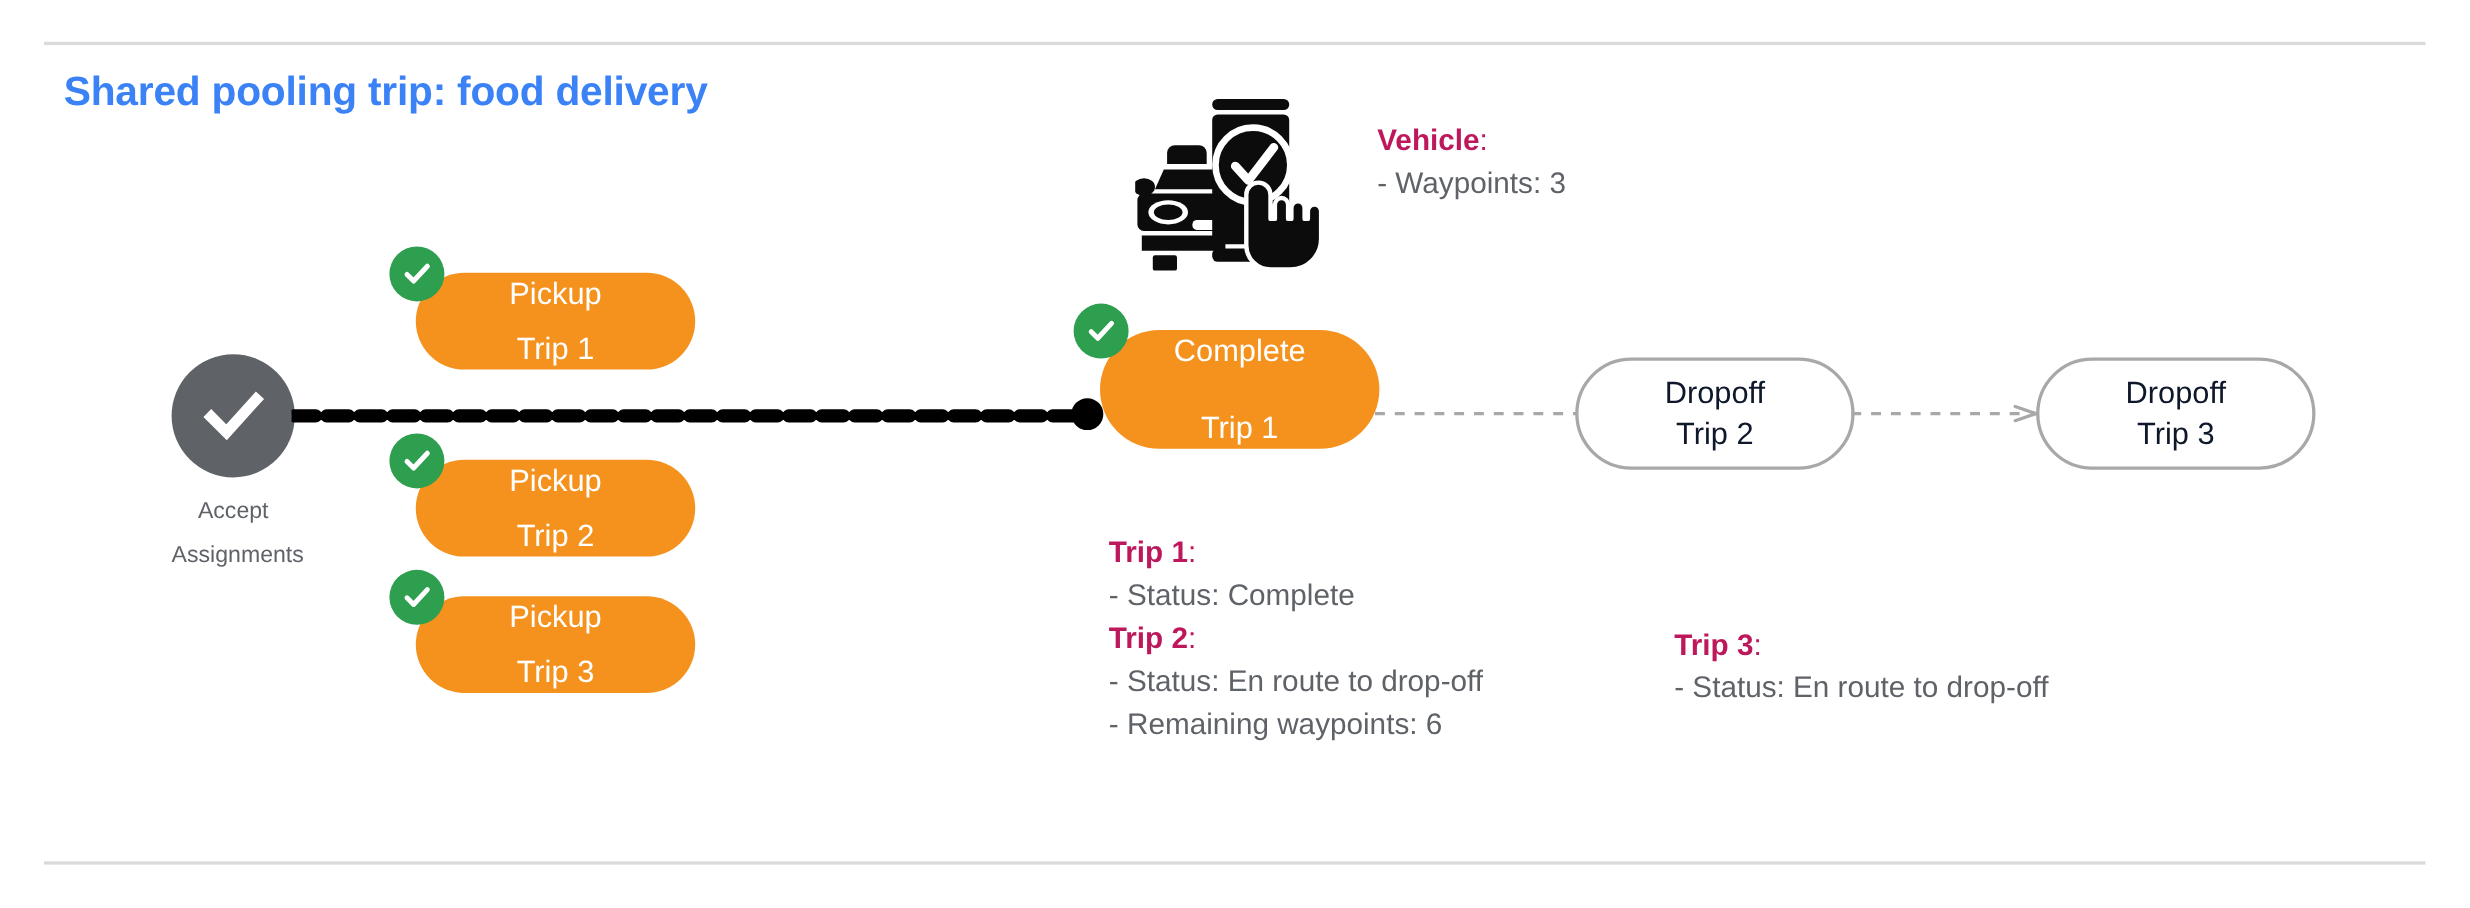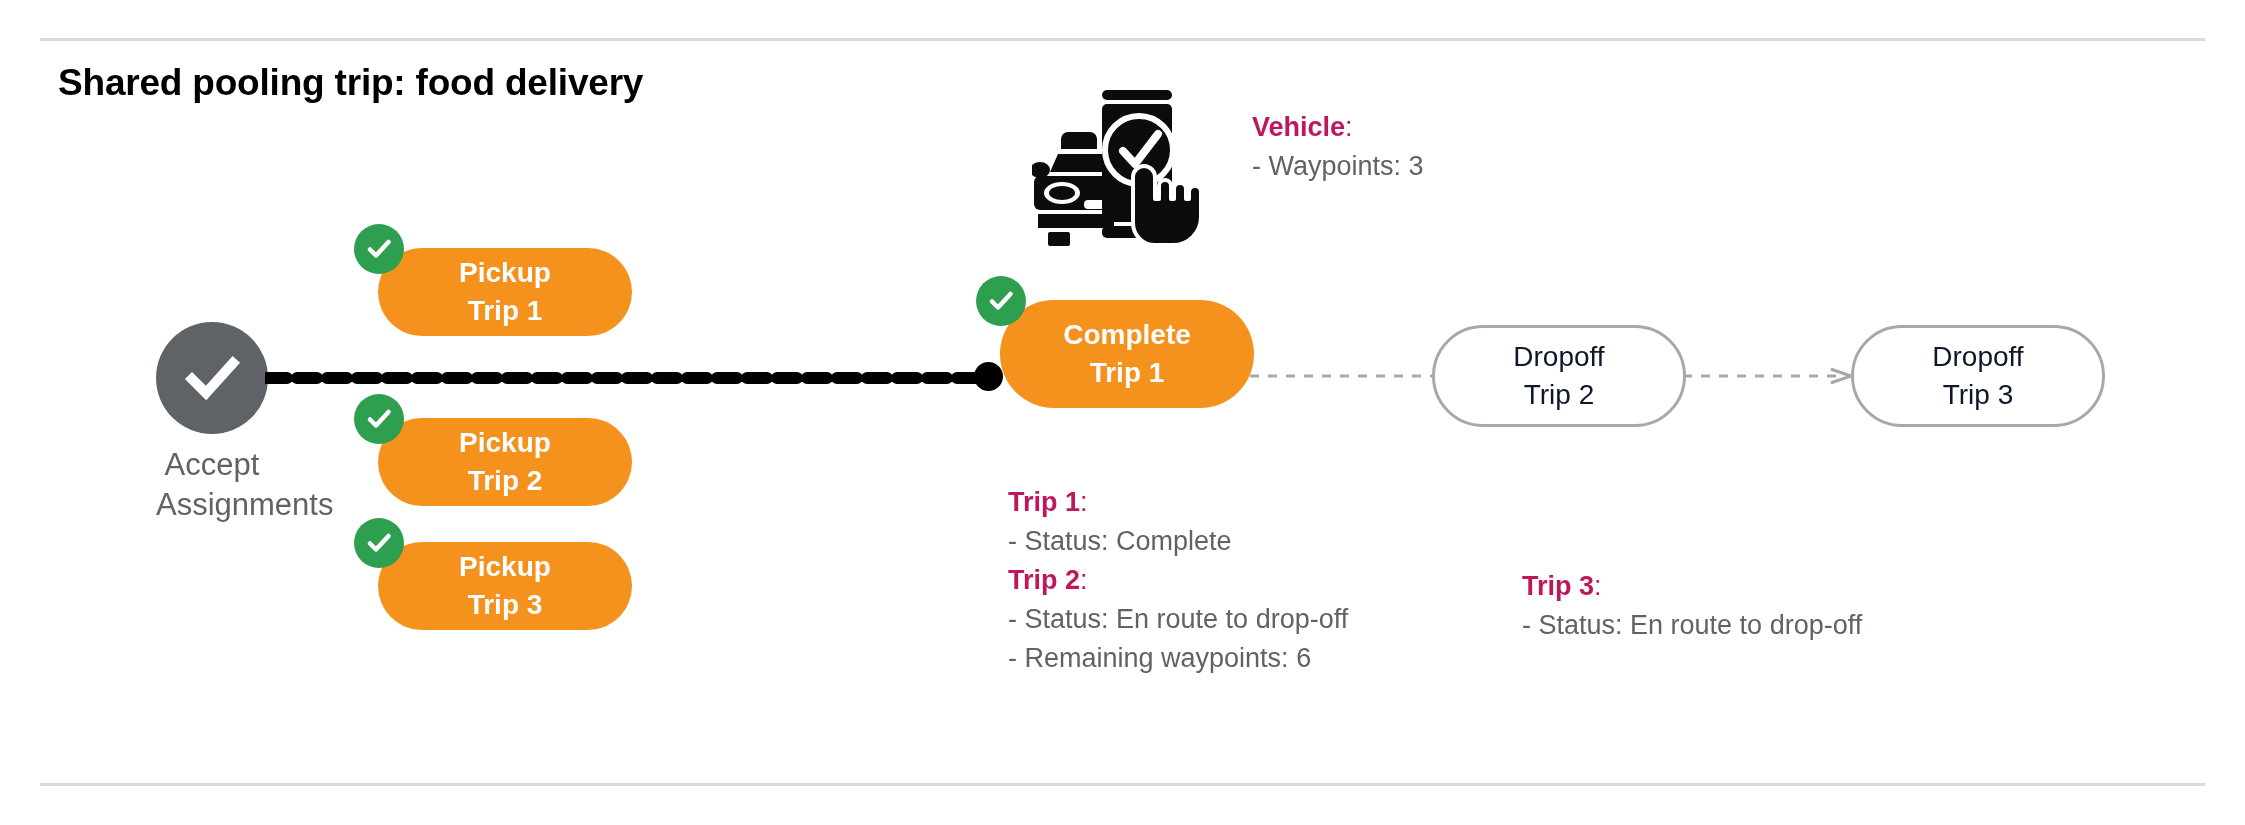--- a/index.html
+++ b/index.html
@@ -30,21 +30,21 @@
   .rule.top    { top: 38px; }
   .rule.bottom { top: 783px; }
 
   
   .title {
     position: absolute;
     left: 58px;
     top: 62px;
     font-size: 37px;
     font-weight: bold;
-    color: #000000;
+    color: #3b82f6;
     letter-spacing: -0.2px;
     white-space: nowrap;
   }
 
   
   .accept-node {
     position: absolute;
     left: 156px;
     top: 322px;
     width: 112px;
@@ -61,21 +61,21 @@
     left: 50%;
     top: 50%;
     transform: translate(-50%, -50%);
   }
   .accept-label {
     position: absolute;
     left: 156px;
     top: 445px;
     width: 112px;
     text-align: center;
-    font-size: 31px;
+    font-size: 21px;
     line-height: 40px;
     color: #5f6368;
   }
 
   
   .route-dashed {
     position: absolute;
     left: 265px;
     top: 371px;
     width: 730px;
@@ -91,21 +91,22 @@
     flex-direction: column;
     align-items: center;
     justify-content: center;
     font-size: 28px;
     line-height: 38px;
     white-space: nowrap;
   }
   .pill.filled {
     background: #f5921e;
     color: #ffffff;
-    font-weight: bold;
+    font-weight: normal;
+    justify-content: space-between;
   }
   .pill.outline {
     background: #ffffff;
     border: 3px solid #a7a8aa;
     color: #0f172a;
     font-weight: normal;
   }
 
   .pill-pickup1   { left: 378px;  top: 248px; width: 254px; height: 88px; }
   .pill-pickup2   { left: 378px;  top: 418px; width: 254px; height: 88px; }

